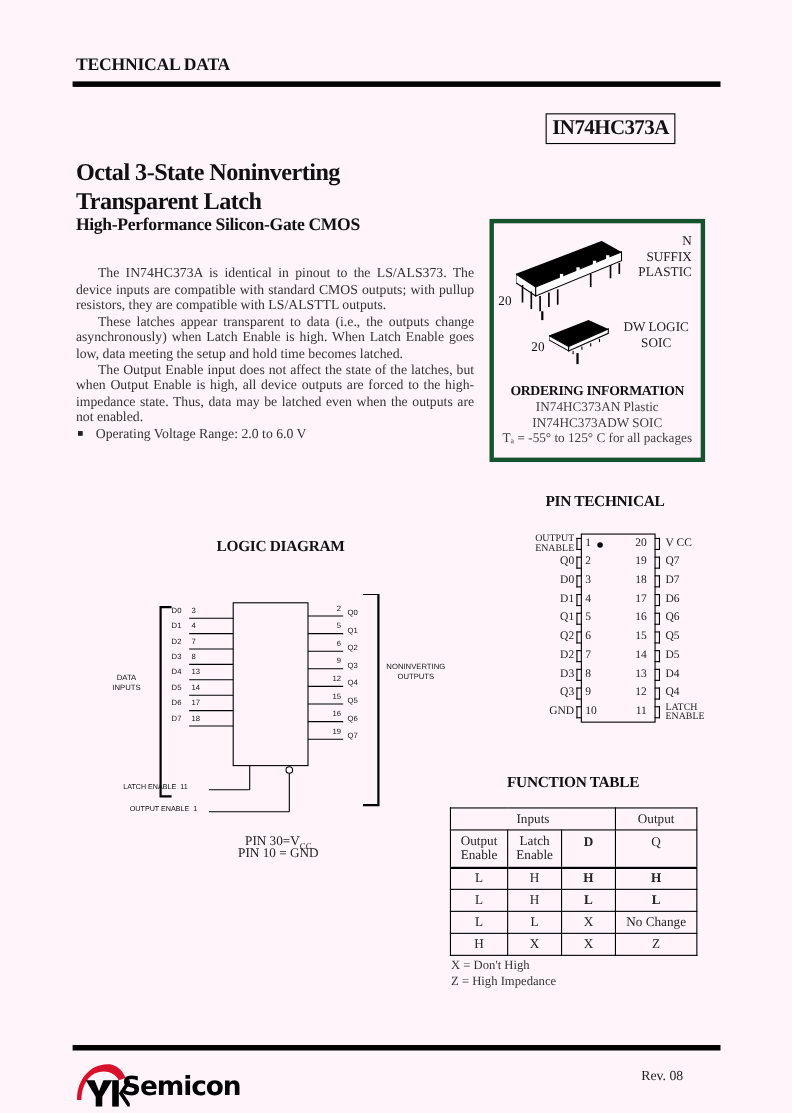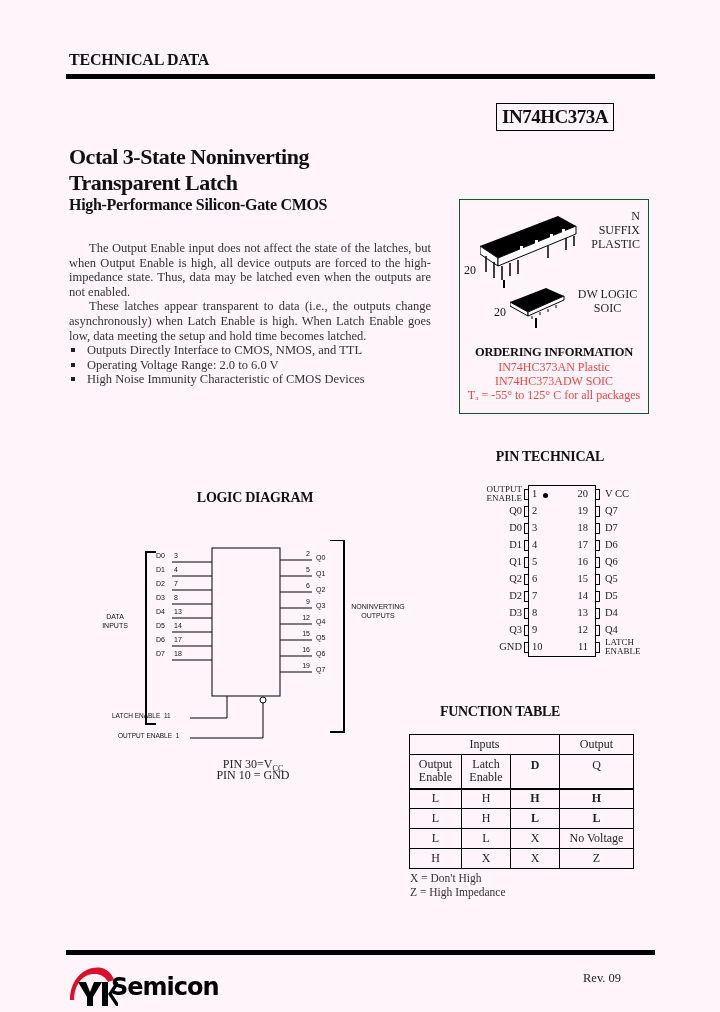--- a/index.html
+++ b/index.html
@@ -16,28 +16,28 @@
   .title1 { left: 69px; top: 144px; font-size: 22px; font-weight: bold; letter-spacing: -0.5px; }
   .title2 { left: 69px; top: 170px; font-size: 22px; font-weight: bold; letter-spacing: -0.5px; }
   .subtitle { left: 69px; top: 196px; font-size: 16px; font-weight: bold; letter-spacing: -0.3px; }
 
   .desc { left: 69px; top: 241px; width: 362px; font-size: 12.5px; line-height: 14.6px; text-align: justify; color: #333; }
   .desc p { margin: 0; text-indent: 20px; }
   .desc ul { margin: 0; padding: 0; list-style: none; }
   .desc li { position: relative; padding-left: 18px; text-indent: 0; }
   .desc li .bullet { position: absolute; left: 2px; top: 5px; width: 4px; height: 4px; background: #222; }
 
-  .pkgbox { left: 459px; top: 199px; width: 188px; height: 213px; border: 1px solid #14532d; }
+  .pkgbox { left: 445px; top: 199px; width: 188px; height: 213px; border: 4px solid #14532d; }
   .dip { left: 20px; top: 16px; }
   .nsuffix { left: 130px; top: 9px; font-size: 12px; text-align: right; line-height: 14px; width: 50px; color: #222; }
   .dwsuffix { left: 110px; top: 87px; font-size: 12px; text-align: center; line-height: 14px; width: 75px; color: #222; }
   .pin20a { left: 4px; top: 63px; font-size: 12px; }
   .pin20b { left: 34px; top: 105px; font-size: 12px; }
   .order-h { left: 0; width: 188px; top: 145px; text-align: center; font-size: 12.5px; font-weight: bold; letter-spacing: -0.3px; }
-  .order-l { left: 0; width: 188px; text-align: center; font-size: 12px; color: #ef4444; }
+  .order-l { left: 0; width: 188px; text-align: center; font-size: 12px; color: #404040; }
 
   .sec-h { font-size: 14px; font-weight: bold; letter-spacing: -0.3px; text-align: center; }
 
   .pinA { left: 460px; top: 478px; width: 180px; height: 180px; font-size: 10.5px; color: #222; }
   .chip { position: absolute; left: 68px; top: 7px; width: 66px; height: 170px; border: 1px solid #000; }
   .prow { position: absolute; height: 16px; line-height: 16px; }
   .pinstub { position: absolute; width: 4px; height: 9px; border: 1px solid #000; border-right: none; }
   .pinstub.r { border-right: 1px solid #000; border-left: none; }
 
   .ftab { left: 409px; top: 734px; border-collapse: collapse; font-size: 12px; color: #222; }
@@ -56,26 +56,26 @@
 
 <div class="abs hdr-title">TECHNICAL DATA</div>
 <div class="abs rule-top"></div>
 <div class="abs partbox">IN74HC373A</div>
 
 <div class="abs title1">Octal 3-State Noninverting</div>
 <div class="abs title2">Transparent Latch</div>
 <div class="abs subtitle">High-Performance Silicon-Gate CMOS</div>
 
 <div class="abs desc">
+  <p>The IN74HC373A is identical in pinout to the LS/ALS373. The device inputs are compatible with standard CMOS outputs; with pullup resistors, they are compatible with LS/ALSTTL outputs.</p>
+  <p>These latches appear transparent to data (i.e., the outputs change asynchronously) when Latch Enable is high. When Latch Enable goes low, data meeting the setup and hold time becomes latched.</p>
   <p>The Output Enable input does not affect the state of the latches, but when Output Enable is high, all device outputs are forced to the high-impedance state. Thus, data may be latched even when the outputs are not enabled.</p>
-  <p>These latches appear transparent to data (i.e., the outputs change asynchronously) when Latch Enable is high. When Latch Enable goes low, data meeting the setup and hold time becomes latched.</p>
   <ul>
-    <li><span class="bullet"></span><span>Outputs Directly Interface to CMOS, NMOS, and TTL</span></li>
+    <li><span class="bullet"></span></li>
     <li><span class="bullet"></span><span>Operating Voltage Range: 2.0 to 6.0 V</span></li>
-    <li><span class="bullet"></span><span>High Noise Immunity Characteristic of CMOS Devices</span></li>
   </ul>
 </div>
 
 <div class="abs pkgbox">
   <svg class="abs dip" width="110" height="80" viewBox="0 0 110 80">
     <polygon points="0,30 78,0 96,10 18,42" fill="#000"></polygon>
     <polygon points="0,30 18,42 18,50 0,38" fill="#fff" stroke="#000" stroke-width="1"></polygon>
     <polygon points="18,42 96,10 96,18 18,50" fill="#fff" stroke="#000" stroke-width="1"></polygon>
     <g stroke="#000" stroke-width="1.5">
       <line x1="6" y1="40" x2="6" y2="56"></line>
@@ -267,21 +267,21 @@
        <div class="abs" style="left:226px;top:110px;font-family:'Liberation Sans',sans-serif;font-size:7px">Q6</div>
       <div class="abs" style="left:208px;top:122px;width:12px;text-align:right;font-family:'Liberation Sans',sans-serif;font-size:7px">19</div>
        <div class="abs" style="left:226px;top:126px;font-family:'Liberation Sans',sans-serif;font-size:7px">Q7</div>
     </div>
   <div class="abs" style="left:22px;top:172px;font-family:'Liberation Sans',sans-serif;font-size:6.5px"><span>LATCH ENABLE</span>&nbsp;&nbsp;<span>11</span></div>
   <div class="abs" style="left:28px;top:192px;font-family:'Liberation Sans',sans-serif;font-size:6.5px"><span>OUTPUT ENABLE</span>&nbsp;&nbsp;<span>1</span></div>
 </div>
 <div class="abs pinnote" style="top:757px"><span>PIN 30=V</span><sub style="font-size:8px">CC</sub></div>
 <div class="abs pinnote" style="top:768px">PIN 10 = GND</div>
 
-<div class="abs sec-h" style="left:388px;top:704px;width:224px">FUNCTION TABLE</div>
+<div class="abs sec-h" style="left:409px;top:704px;width:224px">FUNCTION TABLE</div>
 <table class="abs ftab">
   <tbody>
       <tr style="height:20px">
     <td colspan="3">Inputs</td>
     <td>Output</td>
   </tr>
   <tr class="thick-bot" style="height:34px;vertical-align:top">
     <td style="width:51px;line-height:13px;padding-top:3px">Output Enable</td>
     <td style="width:48px;line-height:13px;padding-top:3px">Latch Enable</td>
     <td style="width:48px;font-weight:bold;padding-top:3px">D</td>
@@ -298,21 +298,21 @@
       <tr style="height:20px">
         <td style="">L</td>
         <td style="">H</td>
         <td style="font-weight:bold;">L</td>
         <td style="font-weight:bold;">L</td>
       </tr>
       <tr style="height:20px">
         <td style="">L</td>
         <td style="">L</td>
         <td style="">X</td>
-        <td style="">No Voltage</td>
+        <td style="">No Change</td>
       </tr>
       <tr style="height:20px">
         <td style="">H</td>
         <td style="">X</td>
         <td style="">X</td>
         <td style="">Z</td>
       </tr>
     </tbody>
 </table>
 <div class="abs notes" style="top:872px">X = Don't High</div>
@@ -321,13 +321,13 @@
 <div class="abs rule-bot"></div>
 <div class="abs logo">
   <svg width="50" height="48" viewBox="0 0 50 48" style="position:absolute;left:0;top:0">
     <path d="M2,40 C2,18 18,5 34,8 C40,10 44,14 46,20 L40,22 C36,14 26,12 18,16 C10,20 6,30 6,40 Z" fill="#d8102c"></path>
     <polygon points="10,22 18,22 22,32 26,22 34,22 25,37 25,46 19,46 19,37" fill="#000"></polygon>
     <rect x="34" y="22" width="6" height="24" fill="#000"></rect>
     <polygon points="40,34 48,22 52,22 44,34 52,46 48,46" fill="#000"></polygon>
   </svg>
   <div class="logo-text">Semicon</div>
 </div>
-<div class="abs rev">Rev. 09</div>
+<div class="abs rev">Rev. 08</div>
 
 </body></html>

